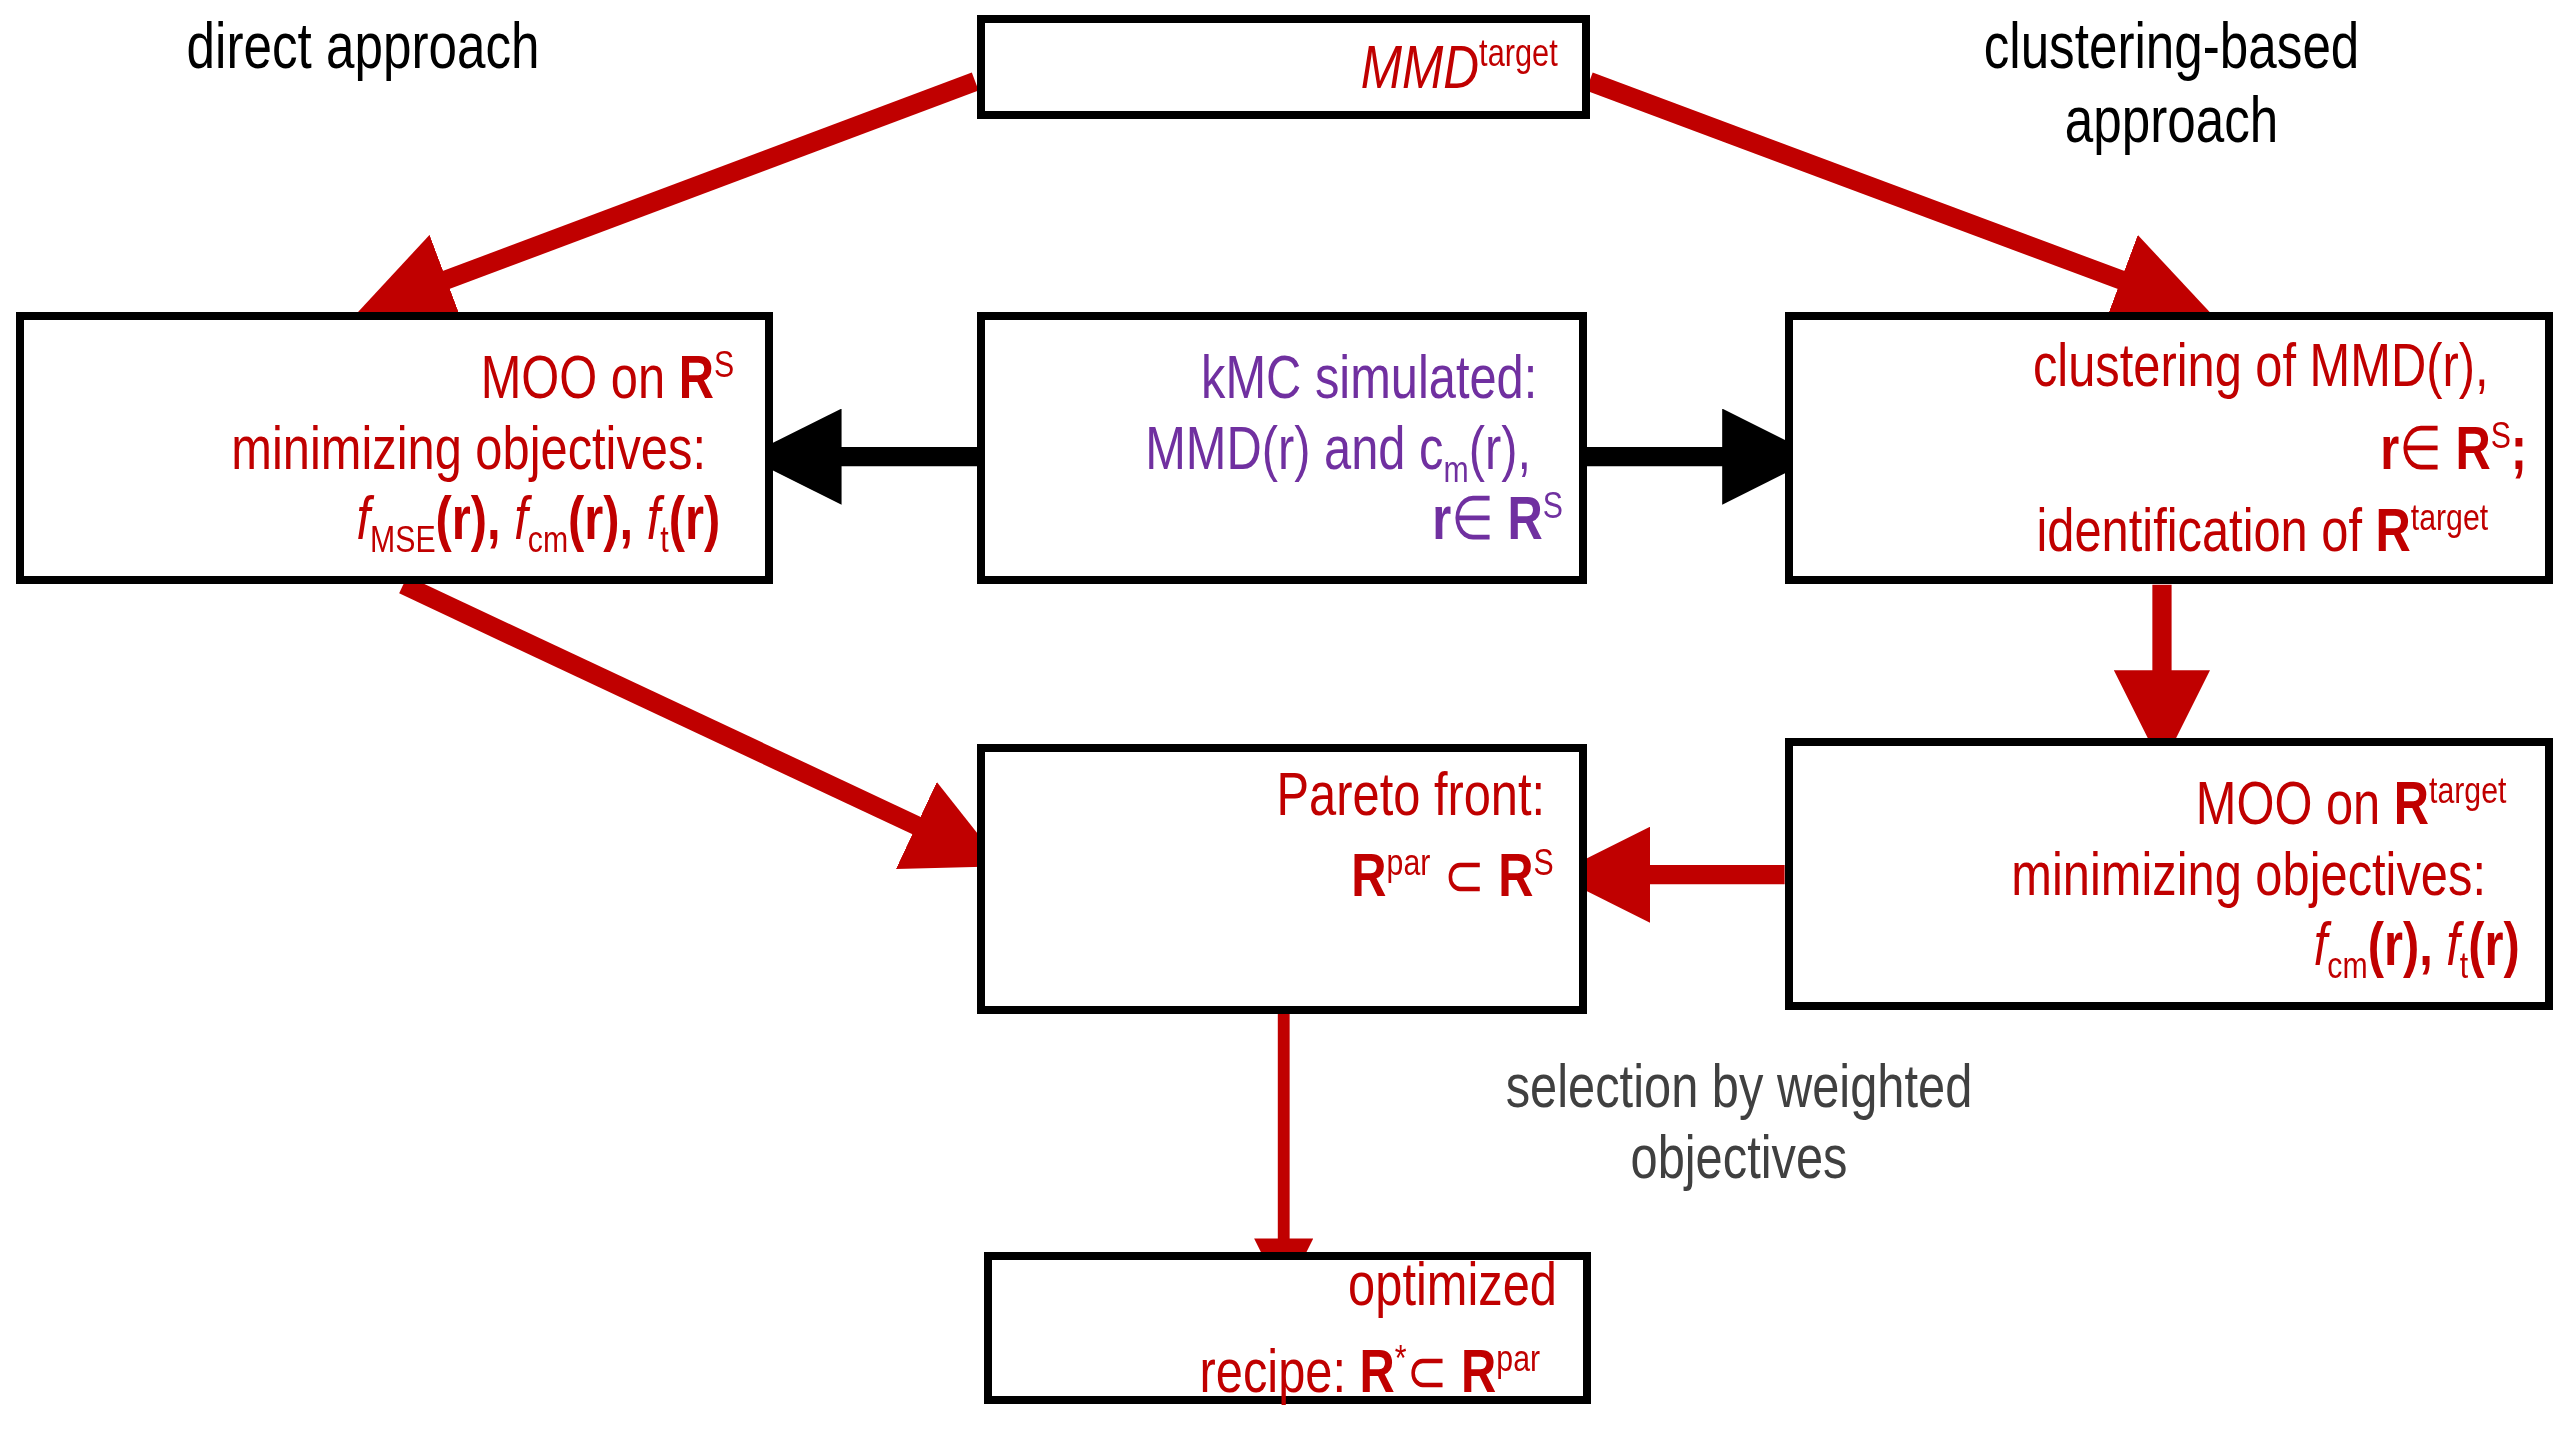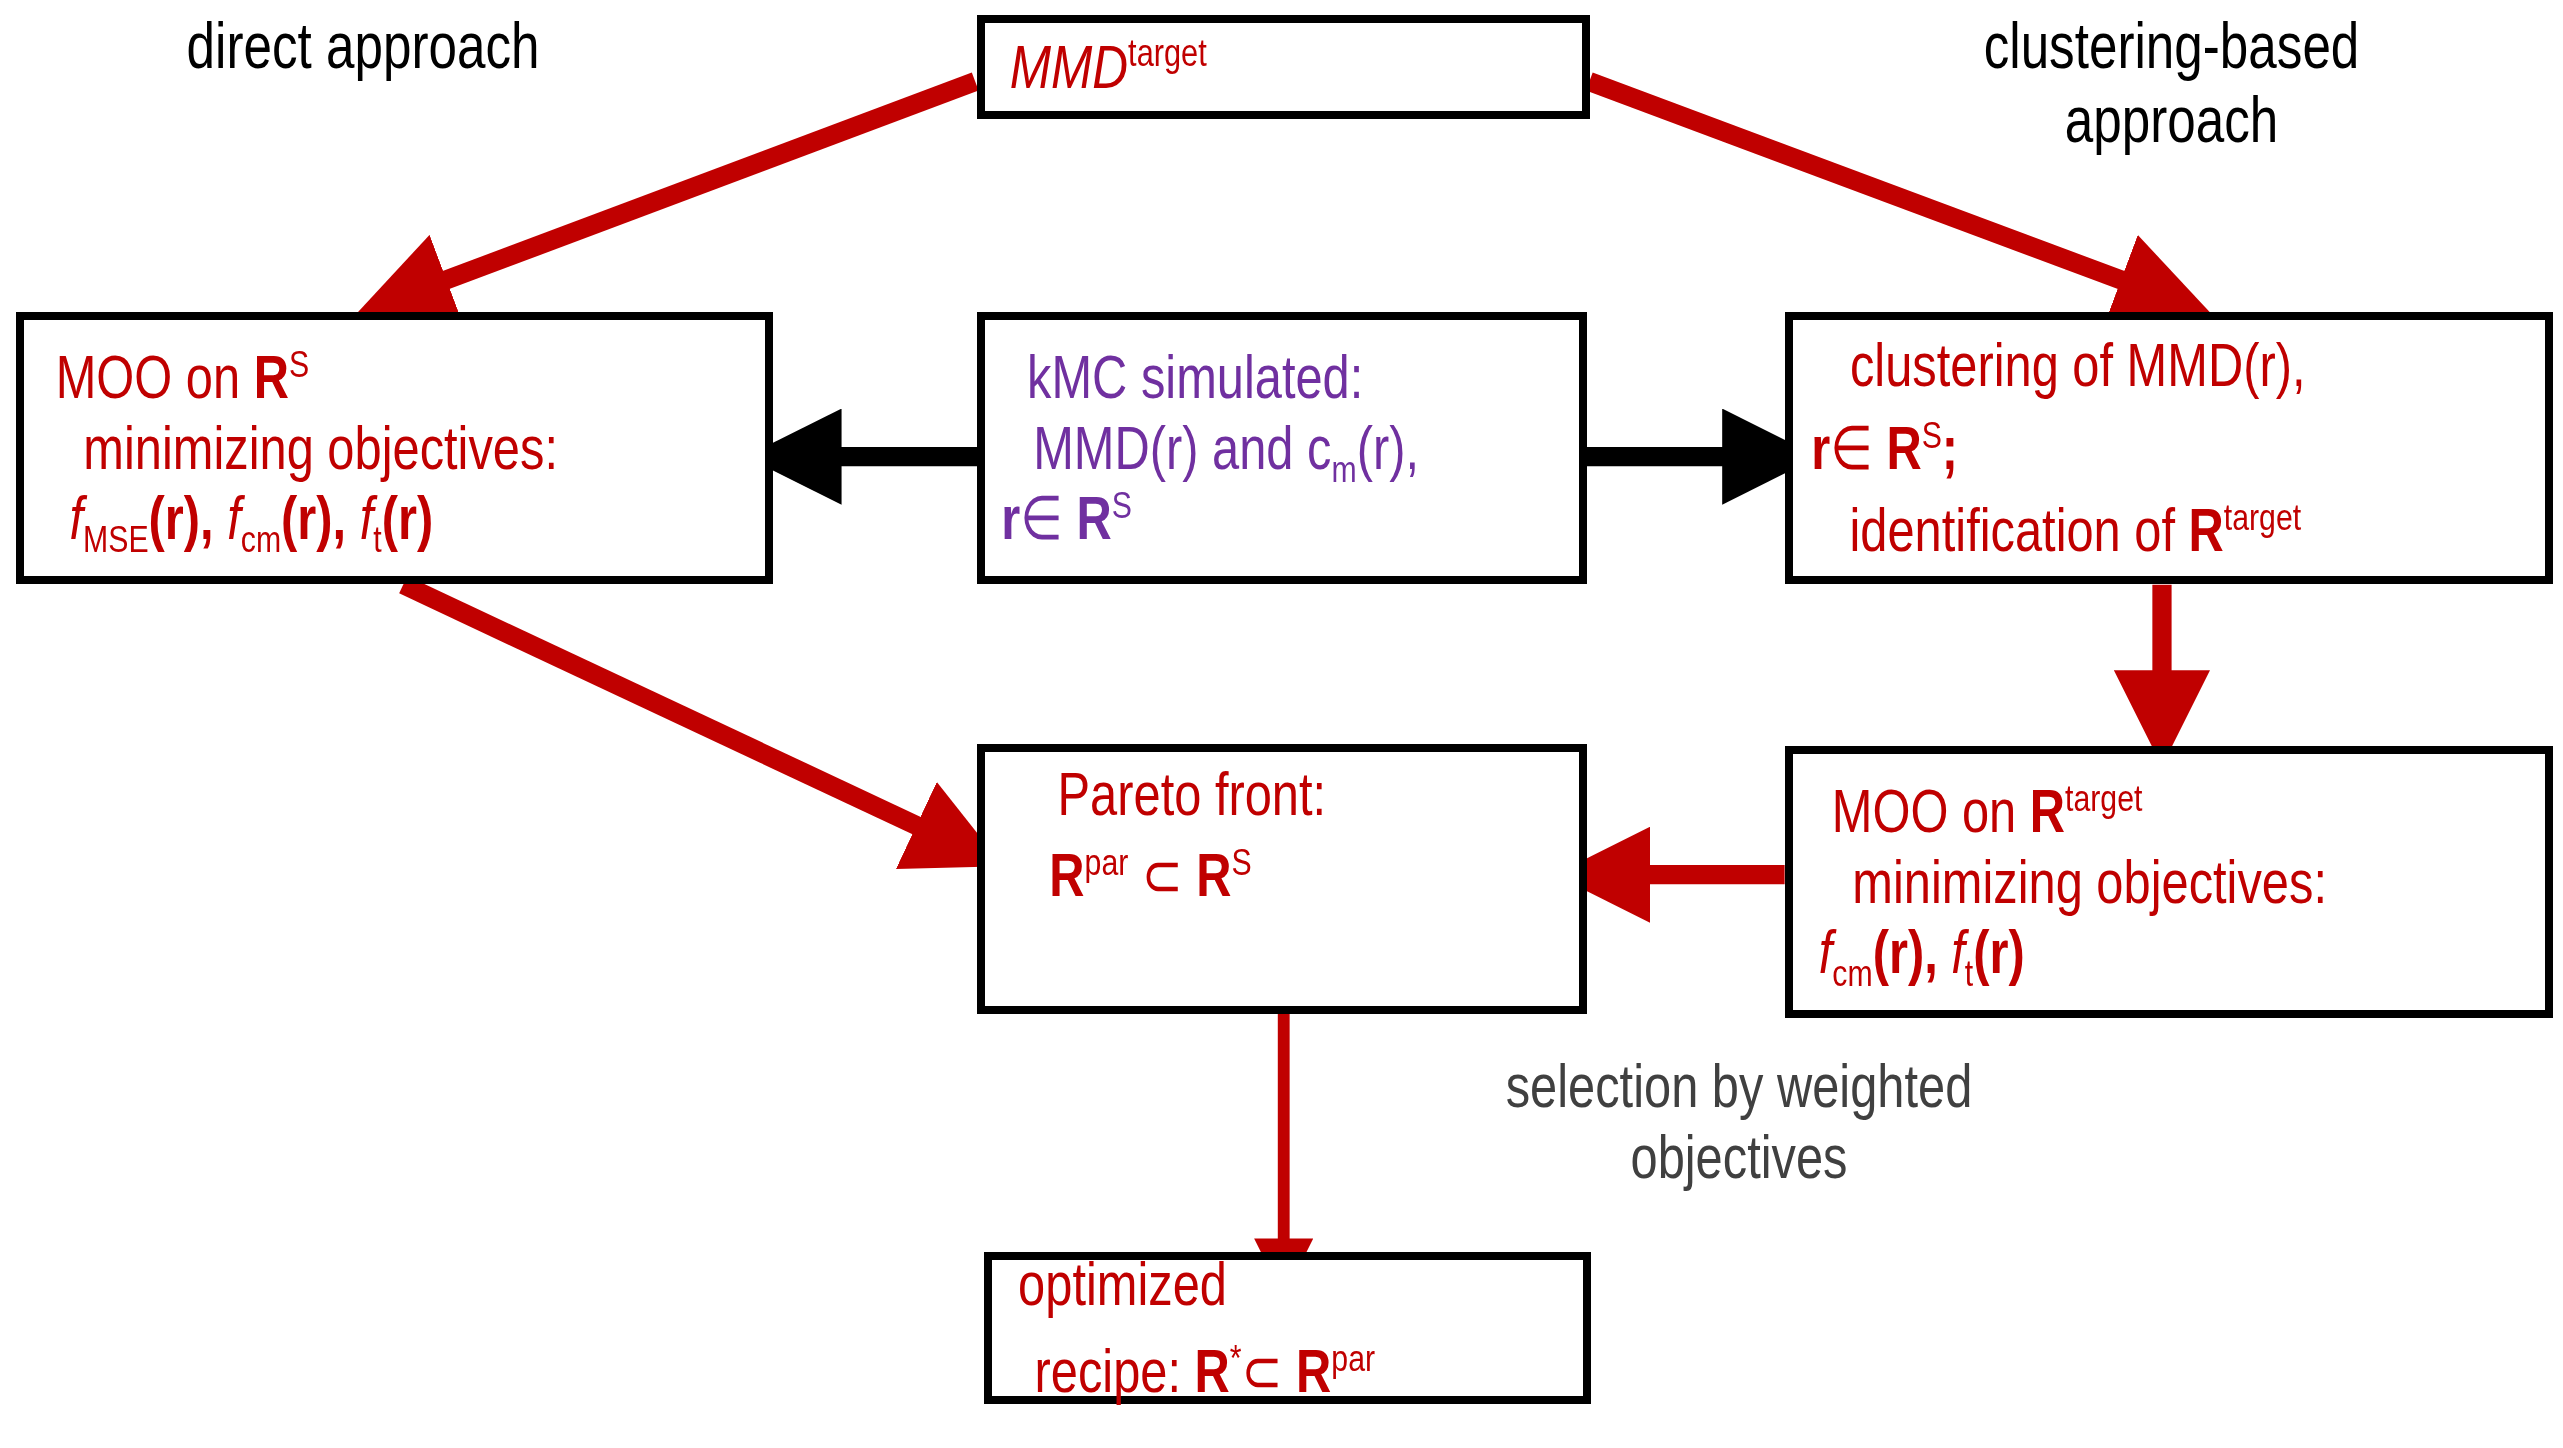--- a/index.html
+++ b/index.html
@@ -16,21 +16,21 @@
     background: #ffffff;
     overflow: hidden;
   }
   .box {
     position: absolute;
     border: 8.1px solid #000000;
     background: #ffffff;
     box-sizing: border-box;
     display: flex;
     flex-direction: column;
-    align-items: flex-start;
+    align-items: flex-end;
     justify-content: center;
     z-index: 5;
   }
   .line {
     text-align: center;
     white-space: nowrap;
     line-height: 1.16;
     font-stretch: condensed;
     transform: scaleX(0.80);
     transform-origin: center center;
@@ -167,21 +167,21 @@
   </div>
 
   <div class="box" style="left:977px; top:744px; width:610px; height:270px;padding-left:39px;">
     <div class="line red" style="font-size:61px; margin-bottom:10.4px;">Pareto front:</div>
     <div class="line red" style="font-size:61px;">
       <span class="bd">R</span><sup>par</sup><span> ⊂ </span><span class="bd">R</span><sup>S</sup>
     </div>
     <div style="height:89px;"></div>
   </div>
 
-  <div class="box" style="left:1785px; top:738px; width:768px; height:272px;margin-top:8px;">
+  <div class="box" style="left:1785px; top:738px; width:768px; height:272px;">
     <div class="line red" style="font-size:61px;">
       <span>MOO on </span><span class="bd">R</span><sup>target</sup>
     </div>
     <div class="line red" style="font-size:61px;">minimizing objectives:</div>
     <div class="line red" style="font-size:61px;">
       <span class="it">f</span><sub>cm</sub><span class="bd">(r), </span><span class="it">f</span><sub>t</sub><span class="bd">(r)</span>
     </div>
   </div>
 
   <div class="annot" style="left:1369px; top:1051px; width:740px;">

